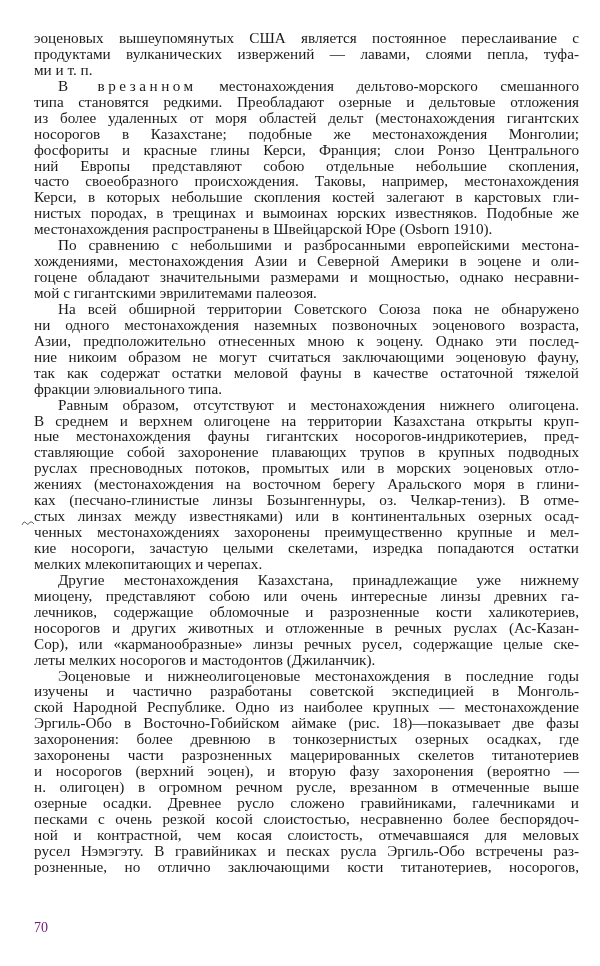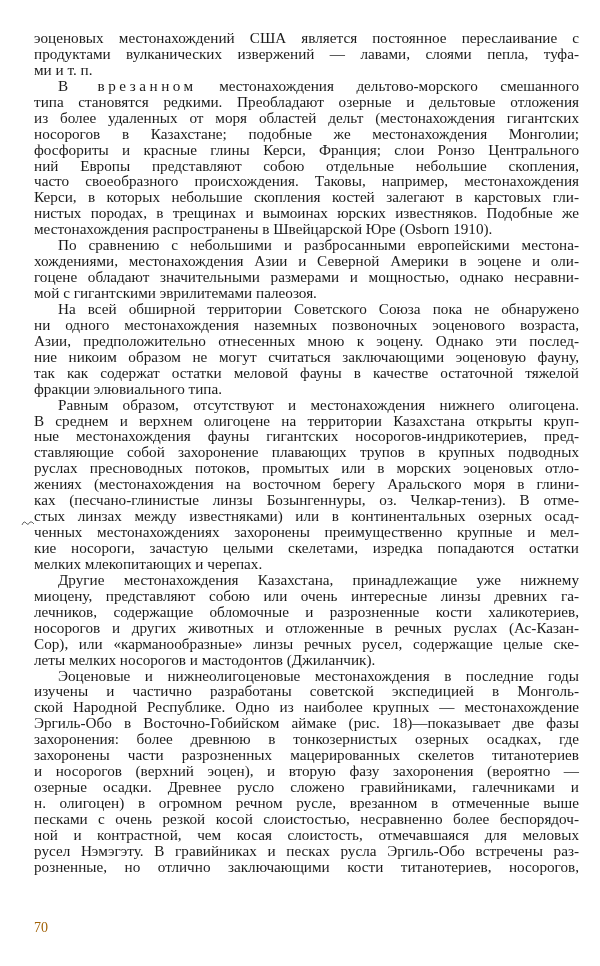--- a/index.html
+++ b/index.html
@@ -5,30 +5,30 @@
   html, body { margin: 0; padding: 0; background: #ffffff; }
   body { width: 600px; height: 966px; position: relative; overflow: hidden; }
   .page { position: absolute; left: 34px; top: 30px; width: 545px; color: #1a1a1a;
           font-family: "Liberation Serif", "DejaVu Serif", serif; font-size: 15.2px; }
   .line { height: 15.95px; line-height: 15.95px; white-space: nowrap; text-align: justify;
           text-align-last: justify; overflow: visible; }
   .line.last { text-align-last: left; }
   .line.indent { padding-left: 24px; }
   .spaced { letter-spacing: 3.5px; }
   .page-number { position: absolute; left: 34px; top: 920px; font-family: "Liberation Serif", serif;
-                 font-size: 14px; color: #a16207; }
+                 font-size: 14px; color: #701a75; }
   .margin-mark { position: absolute; left: 21px; top: 519px; width: 14px; height: 8px; }
 </style>
 </head>
 <body>
 
 <div class="page">
 
   <div>
-    <div class="line">эоценовых местонахождений США является постоянное переслаивание с</div>
+    <div class="line">эоценовых вышеупомянутых США является постоянное переслаивание с</div>
     <div class="line">продуктами вулканических извержений — лавами, слоями пепла, туфа-</div>
     <div class="line last">ми и т. п.</div>
   </div>
 
   <div>
     <div class="line indent" style="text-align-last: justify;"><span class="spaced">В врезанном</span><span> местонахождения дельтово-морского смешанного</span></div>
     <div class="line">типа становятся редкими. Преобладают озерные и дельтовые отложения</div>
     <div class="line">из более удаленных от моря областей дельт (местонахождения гигантских</div>
     <div class="line">носорогов в Казахстане; подобные же местонахождения Монголии;</div>
     <div class="line">фосфориты и красные глины Керси, Франция; слои Ронзо Центрального</div>
@@ -79,22 +79,22 @@
   </div>
 
   <div>
     <div class="line indent">Эоценовые и нижнеолигоценовые местонахождения в последние годы</div>
     <div class="line">изучены и частично разработаны советской экспедицией в Монголь-</div>
     <div class="line">ской Народной Республике. Одно из наиболее крупных — местонахождение</div>
     <div class="line">Эргиль-Обо в Восточно-Гобийском аймаке (рис. 18)—показывает две фазы</div>
     <div class="line">захоронения: более древнюю в тонкозернистых озерных осадках, где</div>
     <div class="line">захоронены части разрозненных мацерированных скелетов титанотериев</div>
     <div class="line">и носорогов (верхний эоцен), и вторую фазу захоронения (вероятно —</div>
+    <div class="line">н. олигоцен) в огромном речном русле, врезанном в отмеченные выше</div>
     <div class="line">озерные осадки. Древнее русло сложено гравийниками, галечниками и</div>
-    <div class="line">н. олигоцен) в огромном речном русле, врезанном в отмеченные выше</div>
     <div class="line">песками с очень резкой косой слоистостью, несравненно более беспорядоч-</div>
     <div class="line">ной и контрастной, чем косая слоистость, отмечавшаяся для меловых</div>
     <div class="line">русел Нэмэгэту. В гравийниках и песках русла Эргиль-Обо встречены раз-</div>
     <div class="line">розненные, но отлично заключающими кости титанотериев, носорогов,</div>
   </div>
 
 </div>
 
 <svg class="margin-mark" viewBox="0 0 14 8">
   <path d="M1 6 Q3 1 5 4 T9 3 Q11 2 13 5" fill="none" stroke="#555" stroke-width="0.9"></path>

